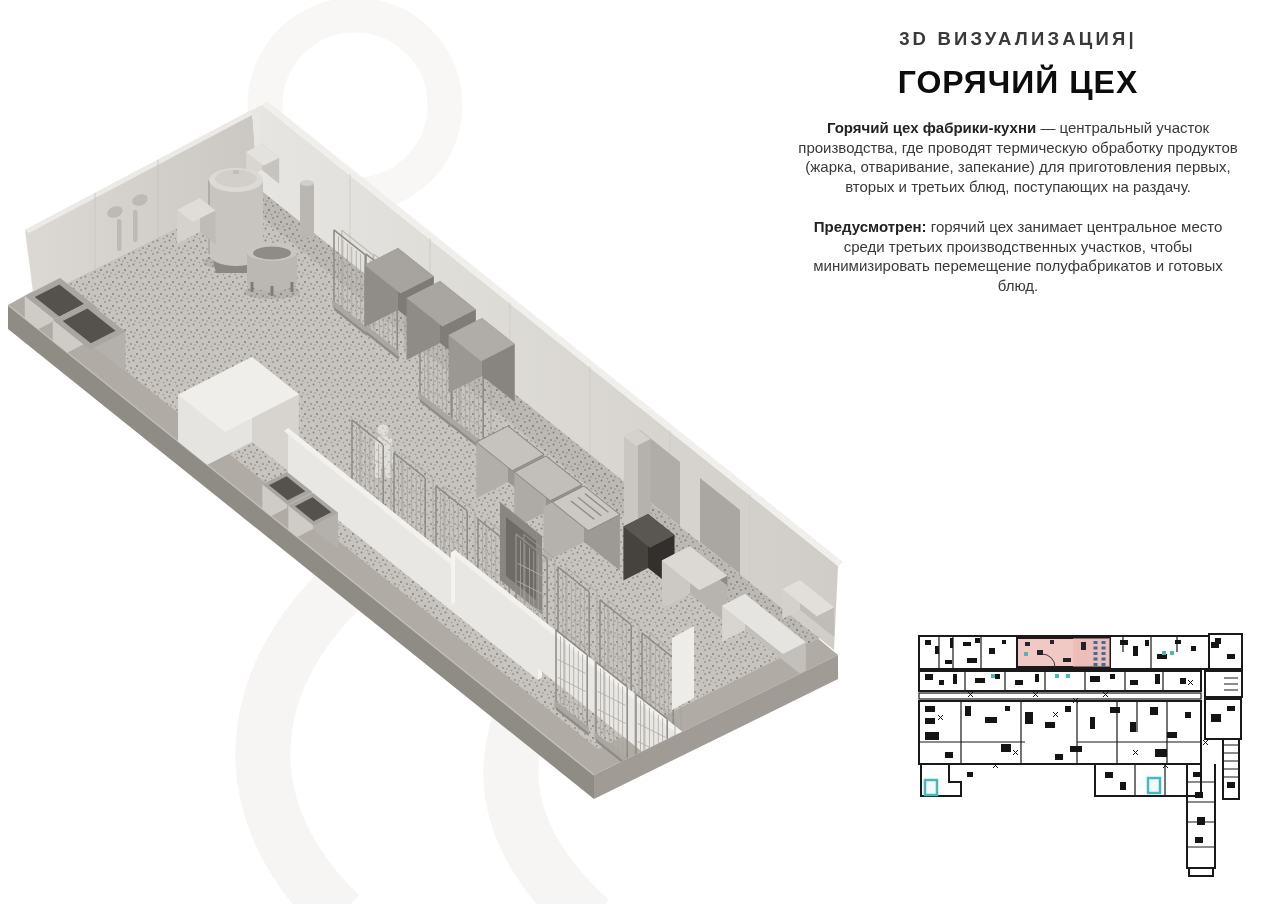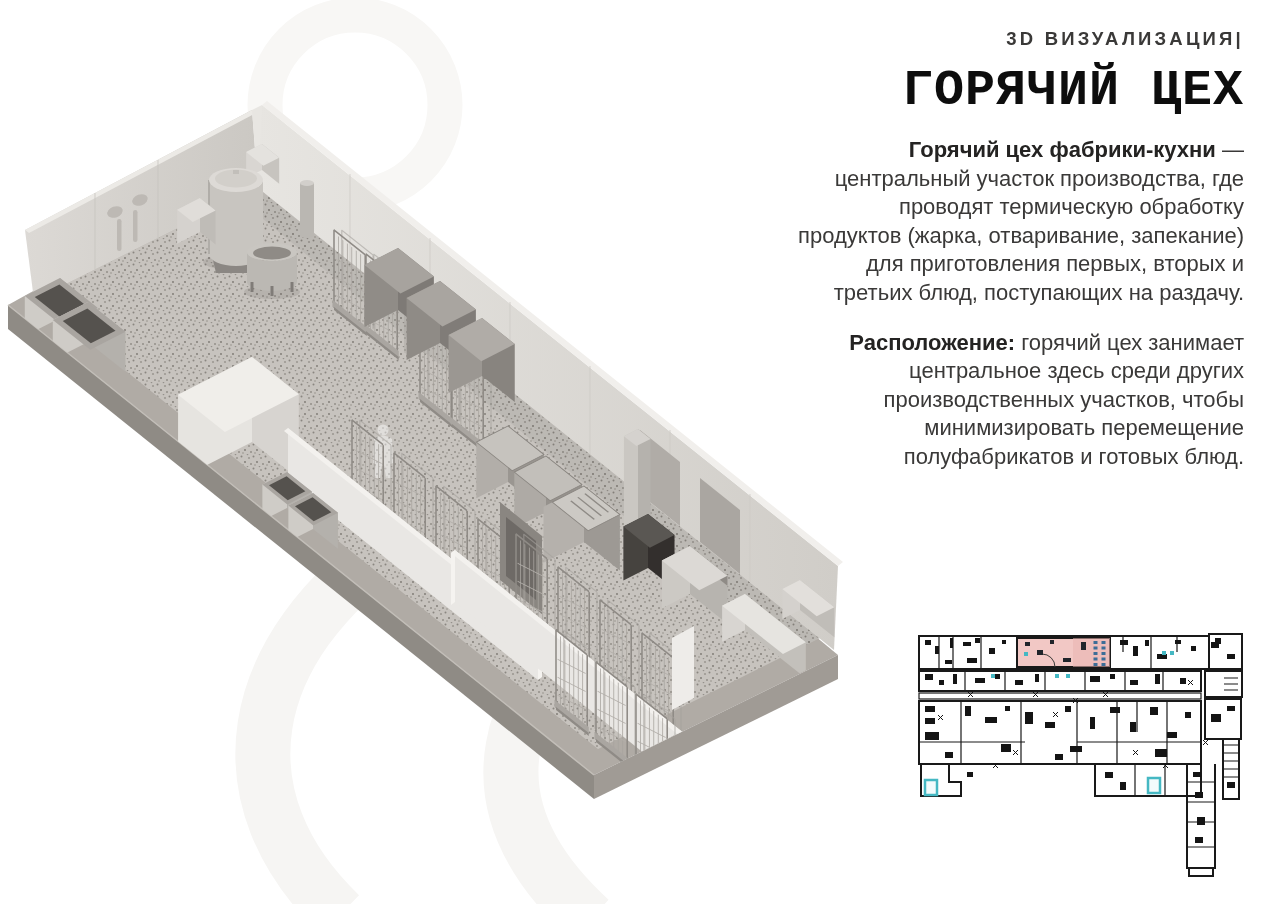--- a/index.html
+++ b/index.html
@@ -1,26 +1,26 @@
 <!DOCTYPE html>
 <html style="--title-color: #0d0d0d; --body-color: #3a3938; --highlight-pink: #f2c8c5; --highlight-pink-dark: #eab4b0; --accent-teal: #45b8c3; --plan-line: #191919;"><head>
 <meta charset="utf-8">
 <style>
   html,body{margin:0;padding:0;background:#ffffff;}
   .slide{position:relative;width:1278px;height:904px;overflow:hidden;background:#ffffff;
          font-family:"Liberation Sans",sans-serif;}
   .wm{position:absolute;left:0;top:0;z-index:0;}
   .render3d{position:absolute;left:0;top:70px;z-index:1;}
   .floorplan{position:absolute;left:905px;top:622px;z-index:2;}
-  .content{position:absolute;top:28px;right:34px;width:452px;z-index:2;text-align:right;}
+  .content{position:absolute;top:28px;right:34px;width:452px;z-index:2;text-align:center;}
   .kicker{font-size:18.5px;letter-spacing:3.2px;font-weight:600;color:var(--body-color,#2c2b2a);
           margin-bottom:10px;white-space:nowrap;}
-  .title{font-family:Liberation Mono, monospace;font-size:50px;font-weight:800;
+  .title{font-family:Liberation Sans, sans-serif;font-size:32px;font-weight:800;
          letter-spacing:1px;line-height:1;color:var(--title-color,#0d0d0d);margin-bottom:20px;margin-top:16px;}
-  .body-text p{font-size:22px;line-height:1.3;color:var(--body-color,#3a3938);margin:0 0 21px 0;}
+  .body-text p{font-size:15px;line-height:1.3;color:var(--body-color,#3a3938);margin:0 0 21px 0;}
   .body-text p:last-child{margin-bottom:0;}
   .body-text b{color:#242322;}
   svg{display:block;}
 </style>
 </head>
 <body>
 
 <div class="slide">
 
   <svg class="wm" width="1278" height="904" viewBox="0 0 1278 904">
@@ -278,21 +278,21 @@
         </g>
       </g>
     </g>
   </svg>
 
   <div class="content">
     <div class="kicker">3D ВИЗУАЛИЗАЦИЯ|</div>
     <div class="title">ГОРЯЧИЙ ЦЕХ</div>
     <div class="body-text">
       <p><b>Горячий цех фабрики-кухни</b><span> — центральный участок производства, где проводят термическую обработку продуктов (жарка, отваривание, запекание) для приготовления первых, вторых и третьих блюд, поступающих на раздачу.</span></p>
-      <p><b>Расположение:</b><span> горячий цех занимает центральное здесь среди других производственных участков, чтобы минимизировать перемещение полуфабрикатов и готовых блюд.</span></p>
+      <p><b>Предусмотрен:</b><span> горячий цех занимает центральное место среди третьих производственных участков, чтобы минимизировать перемещение полуфабрикатов и готовых блюд.</span></p>
     </div>
   </div>
 
   <svg class="floorplan" width="372" height="282" viewBox="0 0 372 282">
     <g stroke="var(--plan-line,#191919)" stroke-width="2" fill="none">
       <rect x="14" y="14" width="290" height="33"></rect>
       <rect x="304" y="12" width="33" height="35"></rect>
       <rect x="14" y="49" width="282" height="20"></rect>
       <rect x="300" y="49" width="37" height="26"></rect>
       <rect x="14" y="71" width="282" height="6" stroke-width="1.2"></rect>

